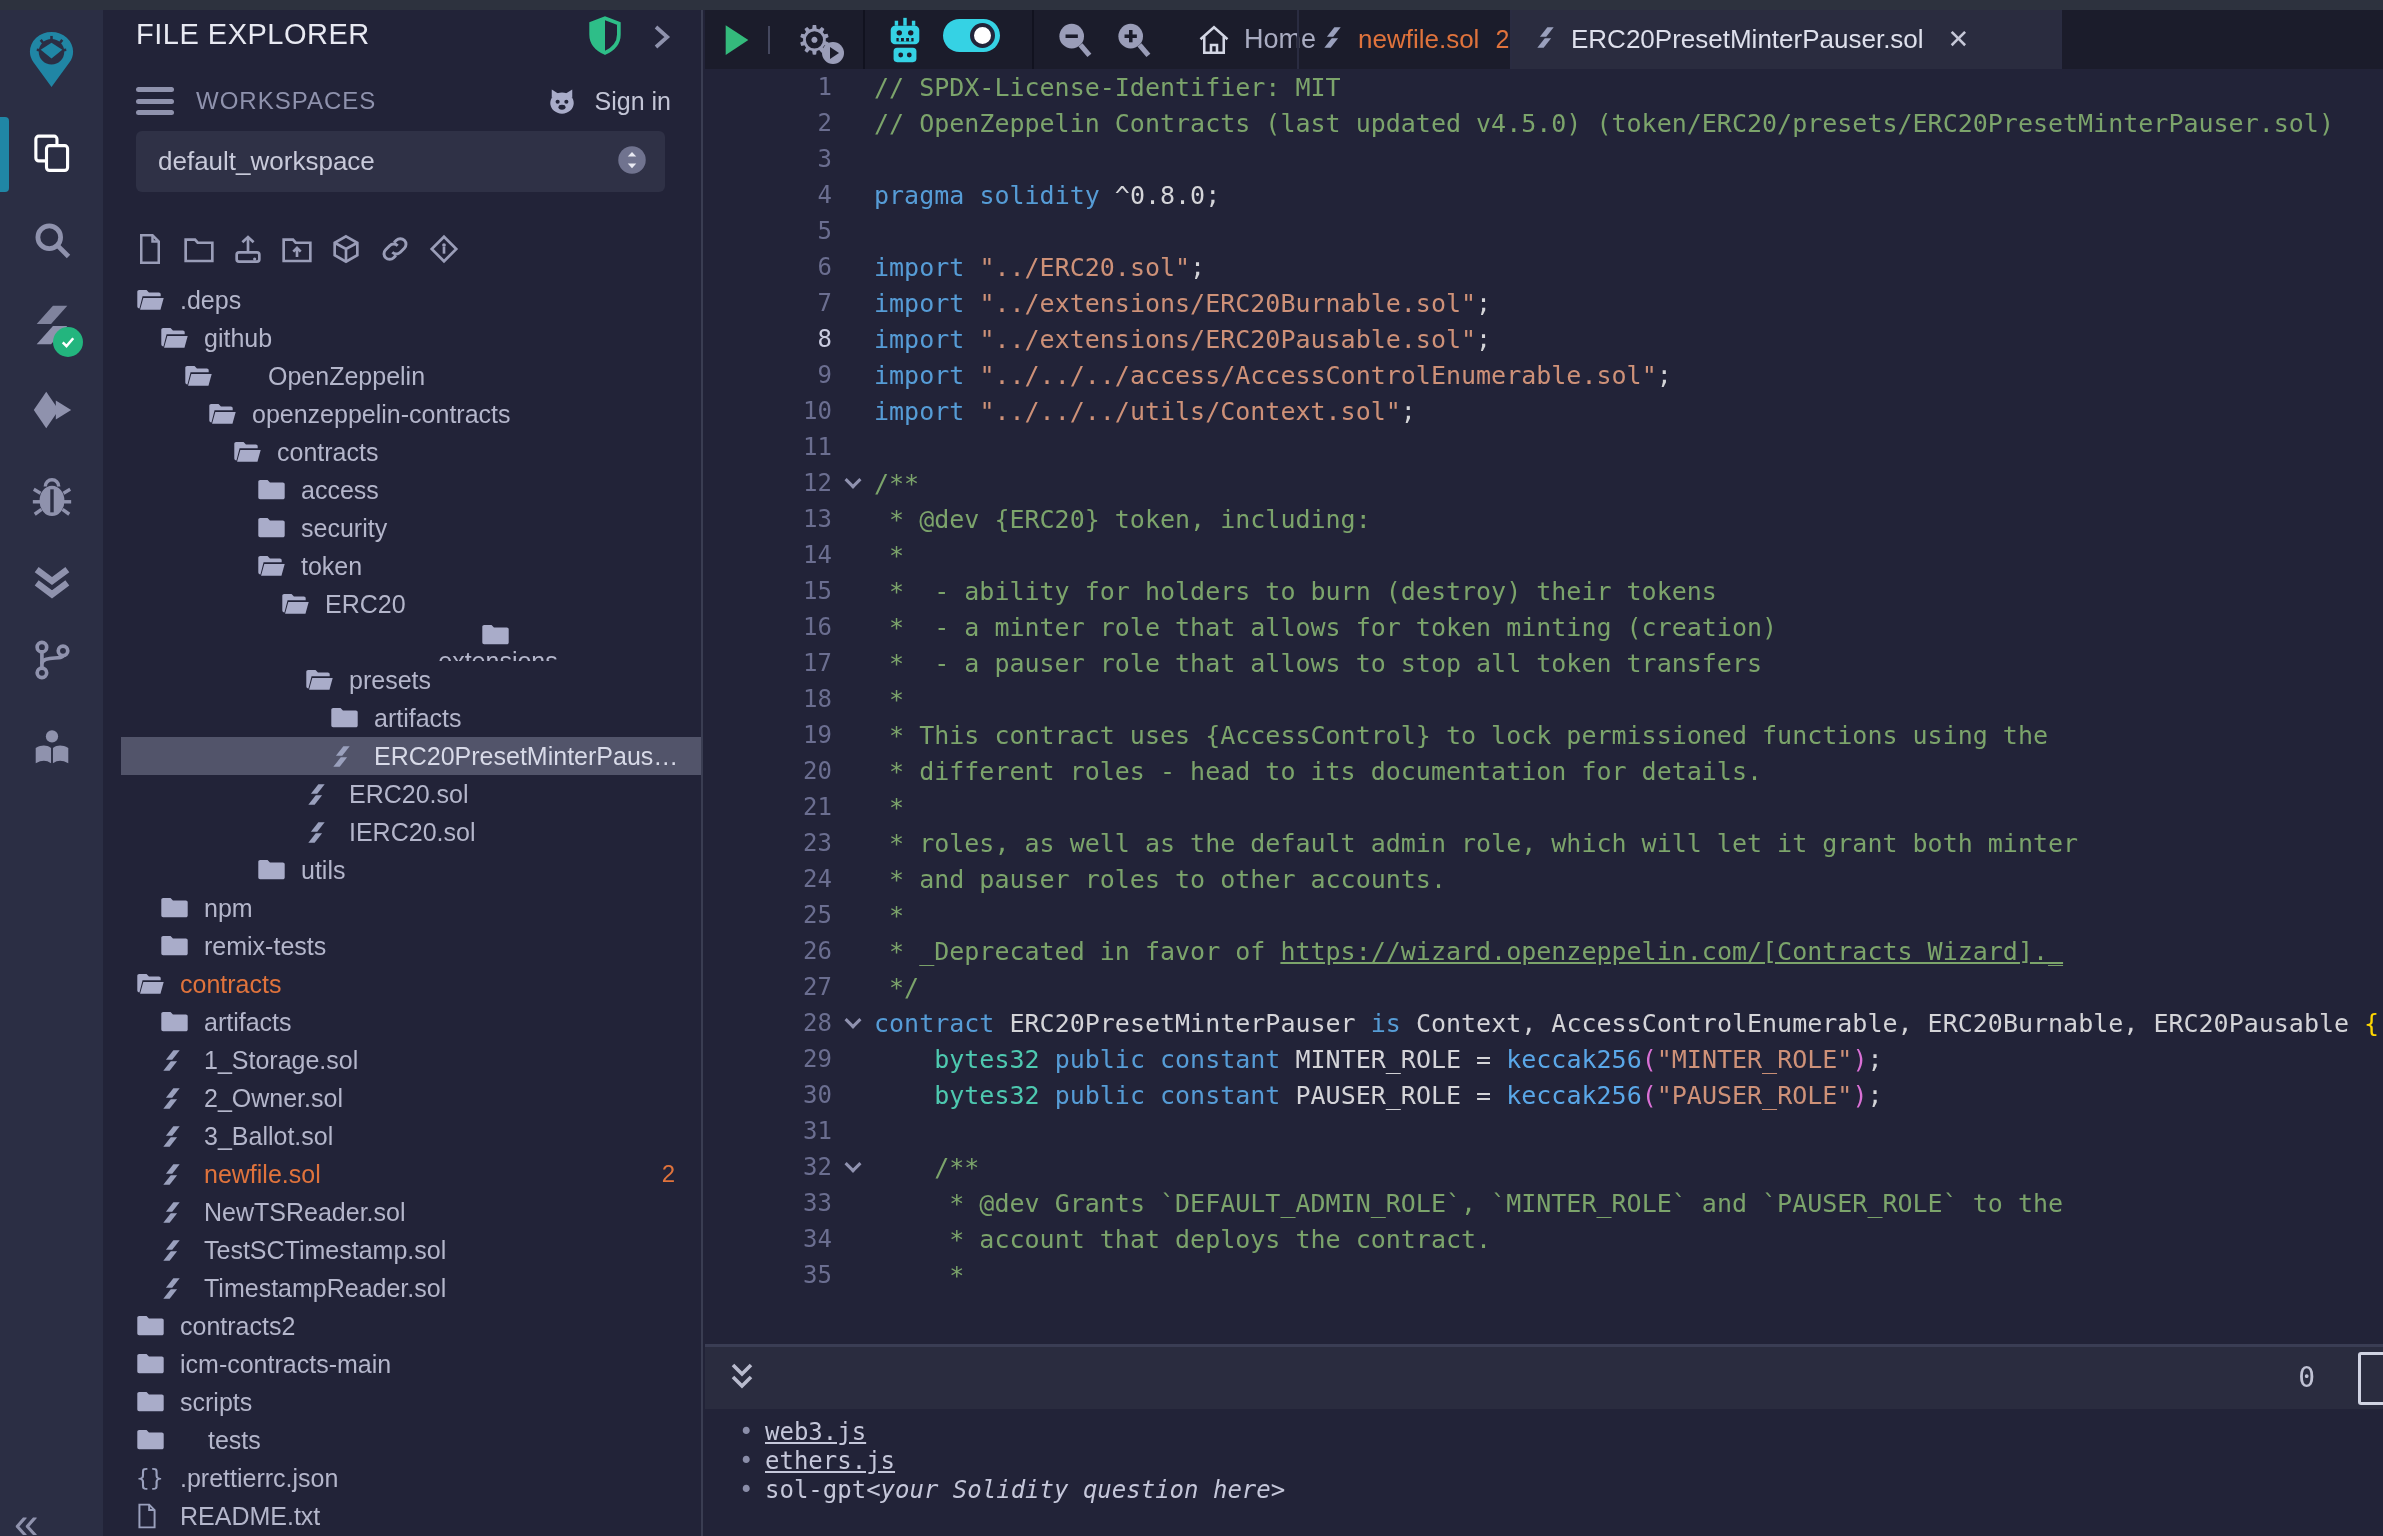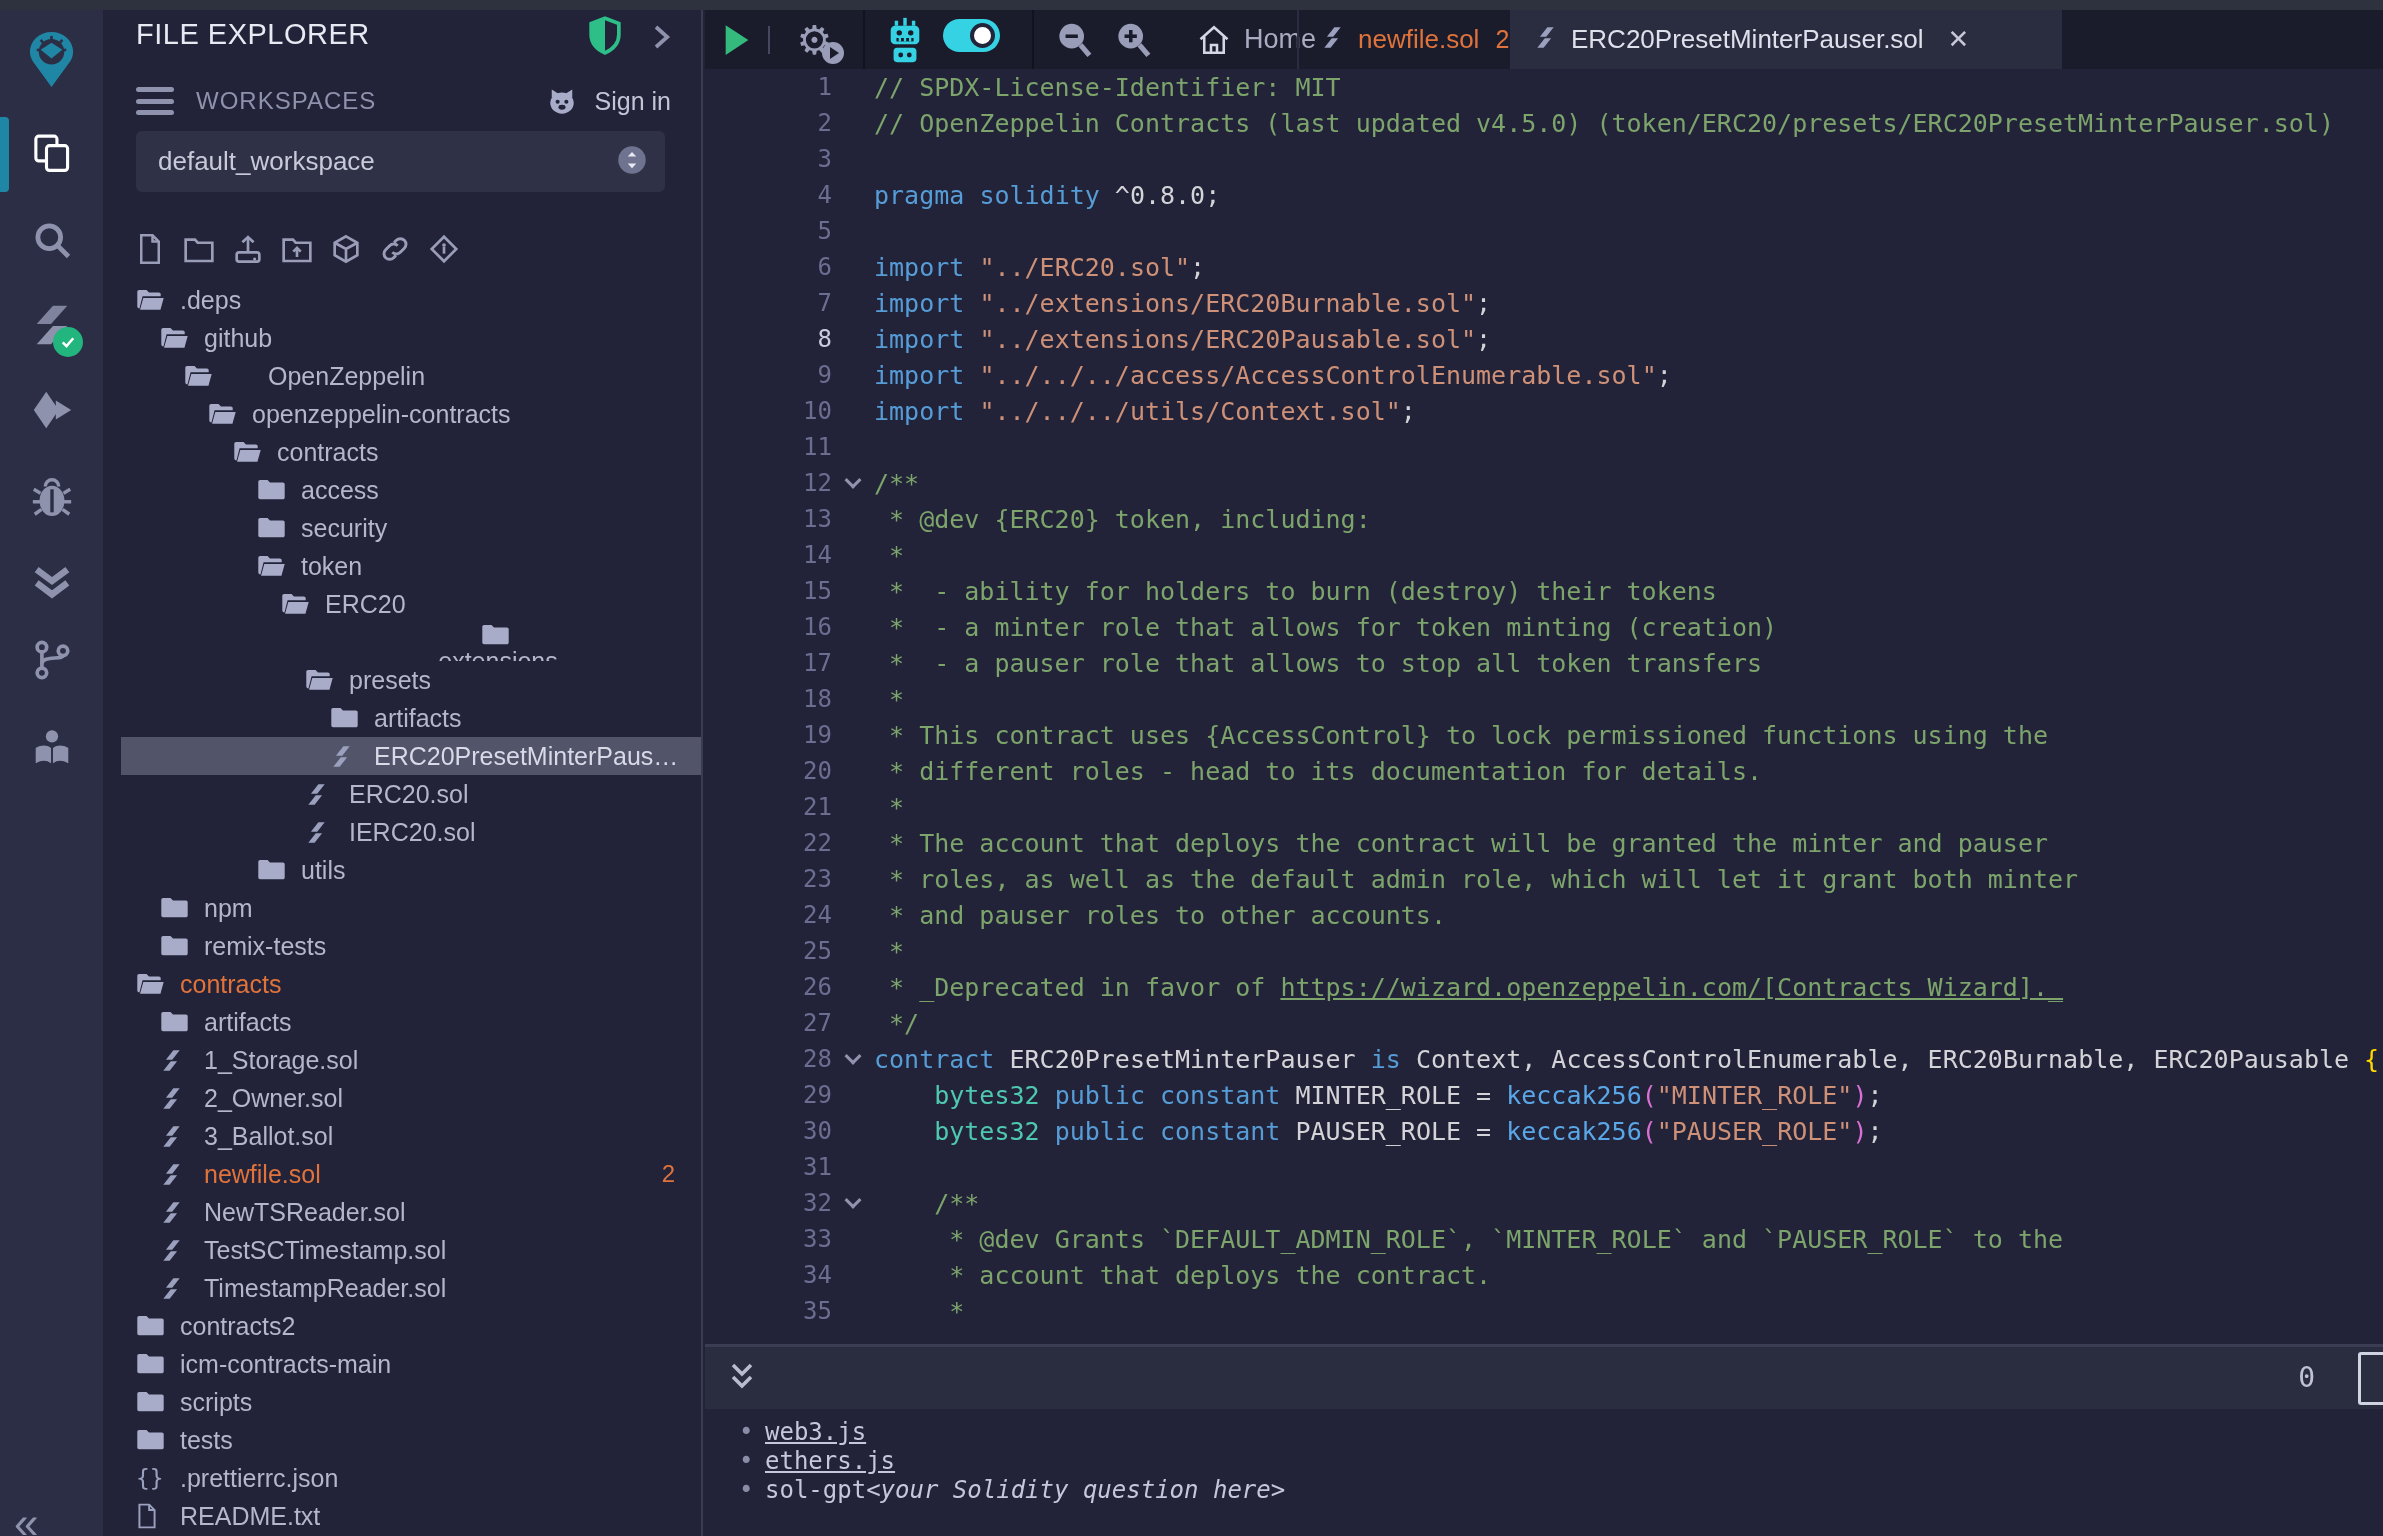--- a/index.html
+++ b/index.html
@@ -535,21 +535,21 @@
           <span class="tlabel">icm-contracts-main</span>
         </div>
         <div class="trow" style="padding-left: 33px;">
           <span class="ticon">
             <svg viewBox="0 0 24 20" width="29" height="24">
               <path fill="#a9acc9" d="M1 3.2C1 2.4 1.7 1.7 2.5 1.7h6.2l2 2h10.8c.8 0 1.5.7 1.5 1.5v11.1c0 .8-.7 1.5-1.5 1.5h-19A1.5 1.5 0 0 1 1 16.3z"></path>
             </svg>
           </span>
           <span class="tlabel">scripts</span>
         </div>
-        <div class="trow" style="padding-left: 33px;">
+        <div class="trow" style="padding-left: 33px; gap: 28px;">
           <span class="ticon">
             <svg viewBox="0 0 24 20" width="29" height="24">
               <path fill="#a9acc9" d="M1 3.2C1 2.4 1.7 1.7 2.5 1.7h6.2l2 2h10.8c.8 0 1.5.7 1.5 1.5v11.1c0 .8-.7 1.5-1.5 1.5h-19A1.5 1.5 0 0 1 1 16.3z"></path>
             </svg>
           </span>
           <span class="tlabel">tests</span>
         </div>
         <div class="trow" style="padding-left: 33px;">
           <span class="ticon">
             <span class="json-glyph">{}</span>
@@ -754,25 +754,20 @@
             <span class="ln">20</span>
             <span class="foldc"></span>
             <pre><span class="tk-c"> * different roles - head to its documentation for details.</span></pre>
           </div>
           <div class="cline">
             <span class="ln">21</span>
             <span class="foldc"></span>
             <pre><span class="tk-c"> *</span></pre>
           </div>
           <div class="cline">
-            <span class="ln">22</span>
-            <span class="foldc"></span>
-            <pre><span class="tk-c"> * The account that deploys the contract will be granted the minter and pauser</span></pre>
-          </div>
-          <div class="cline">
             <span class="ln">23</span>
             <span class="foldc"></span>
             <pre><span class="tk-c"> * roles, as well as the default admin role, which will let it grant both minter</span></pre>
           </div>
           <div class="cline">
             <span class="ln">24</span>
             <span class="foldc"></span>
             <pre><span class="tk-c"> * and pauser roles to other accounts.</span></pre>
           </div>
           <div class="cline">

